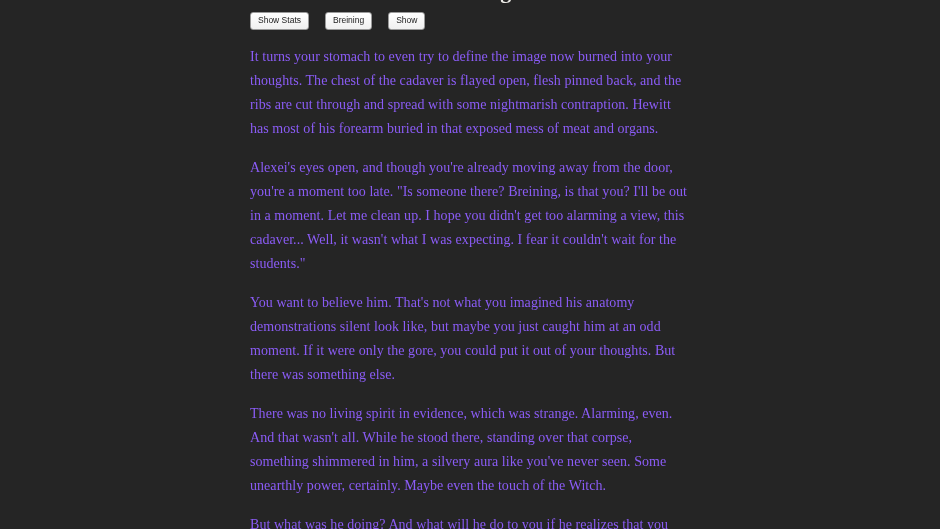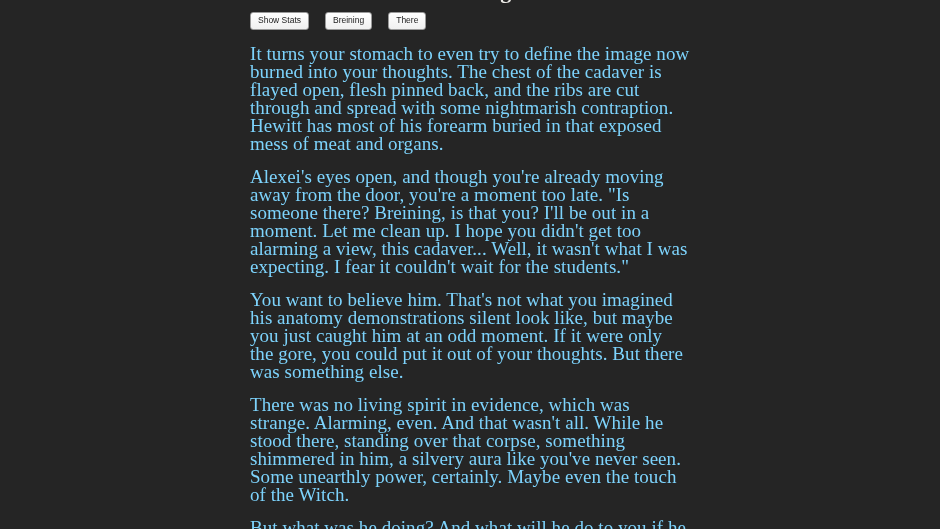--- a/index.html
+++ b/index.html
@@ -63,24 +63,24 @@
     border-radius: 3px;
     padding: 3px 7px 4px 7px;
     cursor: pointer;
     white-space: nowrap;
     box-shadow: 0 0 0 0 rgba(0,0,0,0);
   }
   .story {
     margin-top: 15px;
   }
   .story p {
-    font-size: 19px;
-    line-height: 18px;
+    font-size: 14px;
+    line-height: 24px;
     margin: 0 0 15px 0;
-    color: #7dd3fc;
+    color: #8b5cf6;
     text-align: left;
     letter-spacing: .05px;
   }
   .story p:last-child {
     margin-bottom: 12px;
     text-decoration: underline;
   }
   .choices {
     margin-top: 18px;
     border: 1px solid #54565a;
@@ -141,21 +141,21 @@
 
 <div id="app">
   <div class="column">
 
     <div class="title-cut">Breining</div>
 
 
     <div class="buttonbar">
       <button class="btn">Show Stats</button>
       <button class="btn">Breining</button>
-      <button class="btn">There</button>
+      <button class="btn">Show</button>
     </div>
 
     <div class="story">
       <p>It turns your stomach to even try to define the image now burned into your thoughts. The chest of the cadaver is flayed open, flesh pinned back, and the ribs are cut through and spread with some nightmarish contraption. Hewitt has most of his forearm buried in that exposed mess of meat and organs.</p>
       <p>Alexei's eyes open, and though you're already moving away from the door, you're a moment too late. "Is someone there? Breining, is that you? I'll be out in a moment. Let me clean up. I hope you didn't get too alarming a view, this cadaver... Well, it wasn't what I was expecting. I fear it couldn't wait for the students."</p>
       <p>You want to believe him. That's not what you imagined his anatomy demonstrations silent look like, but maybe you just caught him at an odd moment. If it were only the gore, you could put it out of your thoughts. But there was something else.</p>
       <p>There was no living spirit in evidence, which was strange. Alarming, even. And that wasn't all. While he stood there, standing over that corpse, something shimmered in him, a silvery aura like you've never seen. Some unearthly power, certainly. Maybe even the touch of the Witch.</p>
       <p>But what was he doing? And what will he do to you if he realizes that you saw him?</p>
     </div>
 

